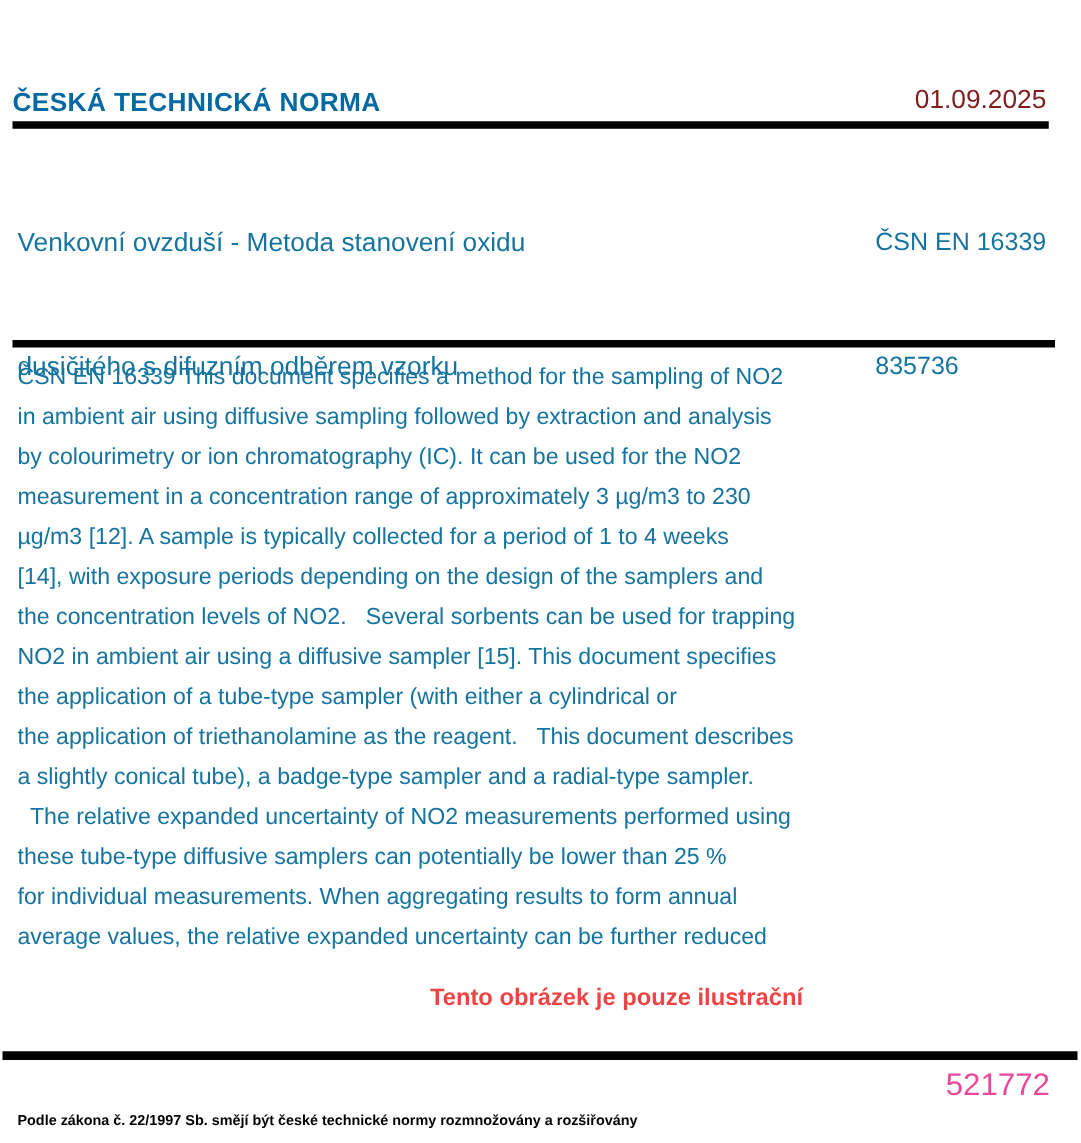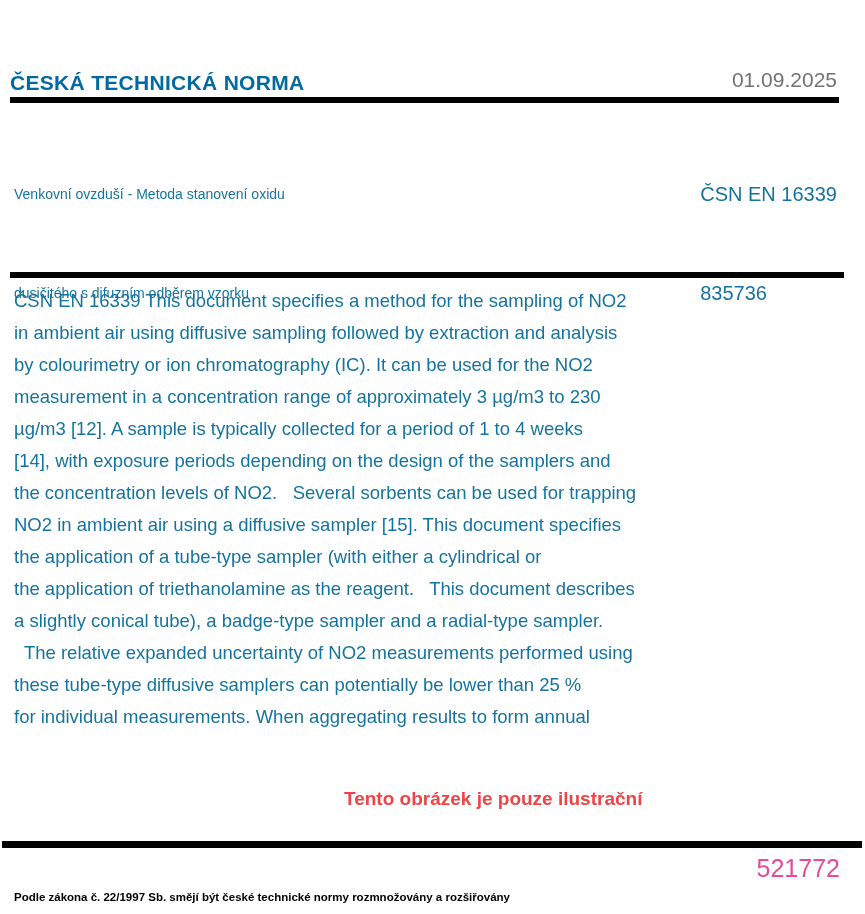--- a/index.html
+++ b/index.html
@@ -36,28 +36,28 @@
     font-weight: bold;
     color: #0369a1;
     letter-spacing: 0.3px;
     white-space: pre;
   }
   .issue-date {
     position: absolute;
     right: 28px;
     top: 68px;
     font-size: 21px;
-    color: #737373;
+    color: #7f1d1d;
     white-space: pre;
   }
   .subtitle {
     position: absolute;
     left: 14px;
     top: 112px;
-    font-size: 14px;
+    font-size: 21px;
     line-height: 33px;
     color: #15749F;
     white-space: pre;
   }
   .codes {
     position: absolute;
     right: 28px;
     top: 112px;
     font-size: 20px;
     line-height: 33px;
@@ -133,20 +133,21 @@
     <div class="aline">µg/m3 [12]. A sample is typically collected for a period of 1 to 4 weeks</div>
     <div class="aline">[14], with exposure periods depending on the design of the samplers and</div>
     <div class="aline">the concentration levels of NO2.   Several sorbents can be used for trapping</div>
     <div class="aline">NO2 in ambient air using a diffusive sampler [15]. This document specifies</div>
     <div class="aline">the application of a tube-type sampler (with either a cylindrical or</div>
     <div class="aline">the application of triethanolamine as the reagent.   This document describes</div>
     <div class="aline">a slightly conical tube), a badge-type sampler and a radial-type sampler.</div>
     <div class="aline">  The relative expanded uncertainty of NO2 measurements performed using</div>
     <div class="aline">these tube-type diffusive samplers can potentially be lower than 25 %</div>
     <div class="aline">for individual measurements. When aggregating results to form annual</div>
+    <div class="aline">average values, the relative expanded uncertainty can be further reduced</div>
   </div>
 
   <div class="note">Tento obrázek je pouze ilustrační</div>
 
   <div class="rule rule-bottom"></div>
 
   <div class="legal">
     <div>Podle zákona č. 22/1997 Sb. smějí být české technické normy rozmnožovány a rozšiřovány</div>
     
   </div>

